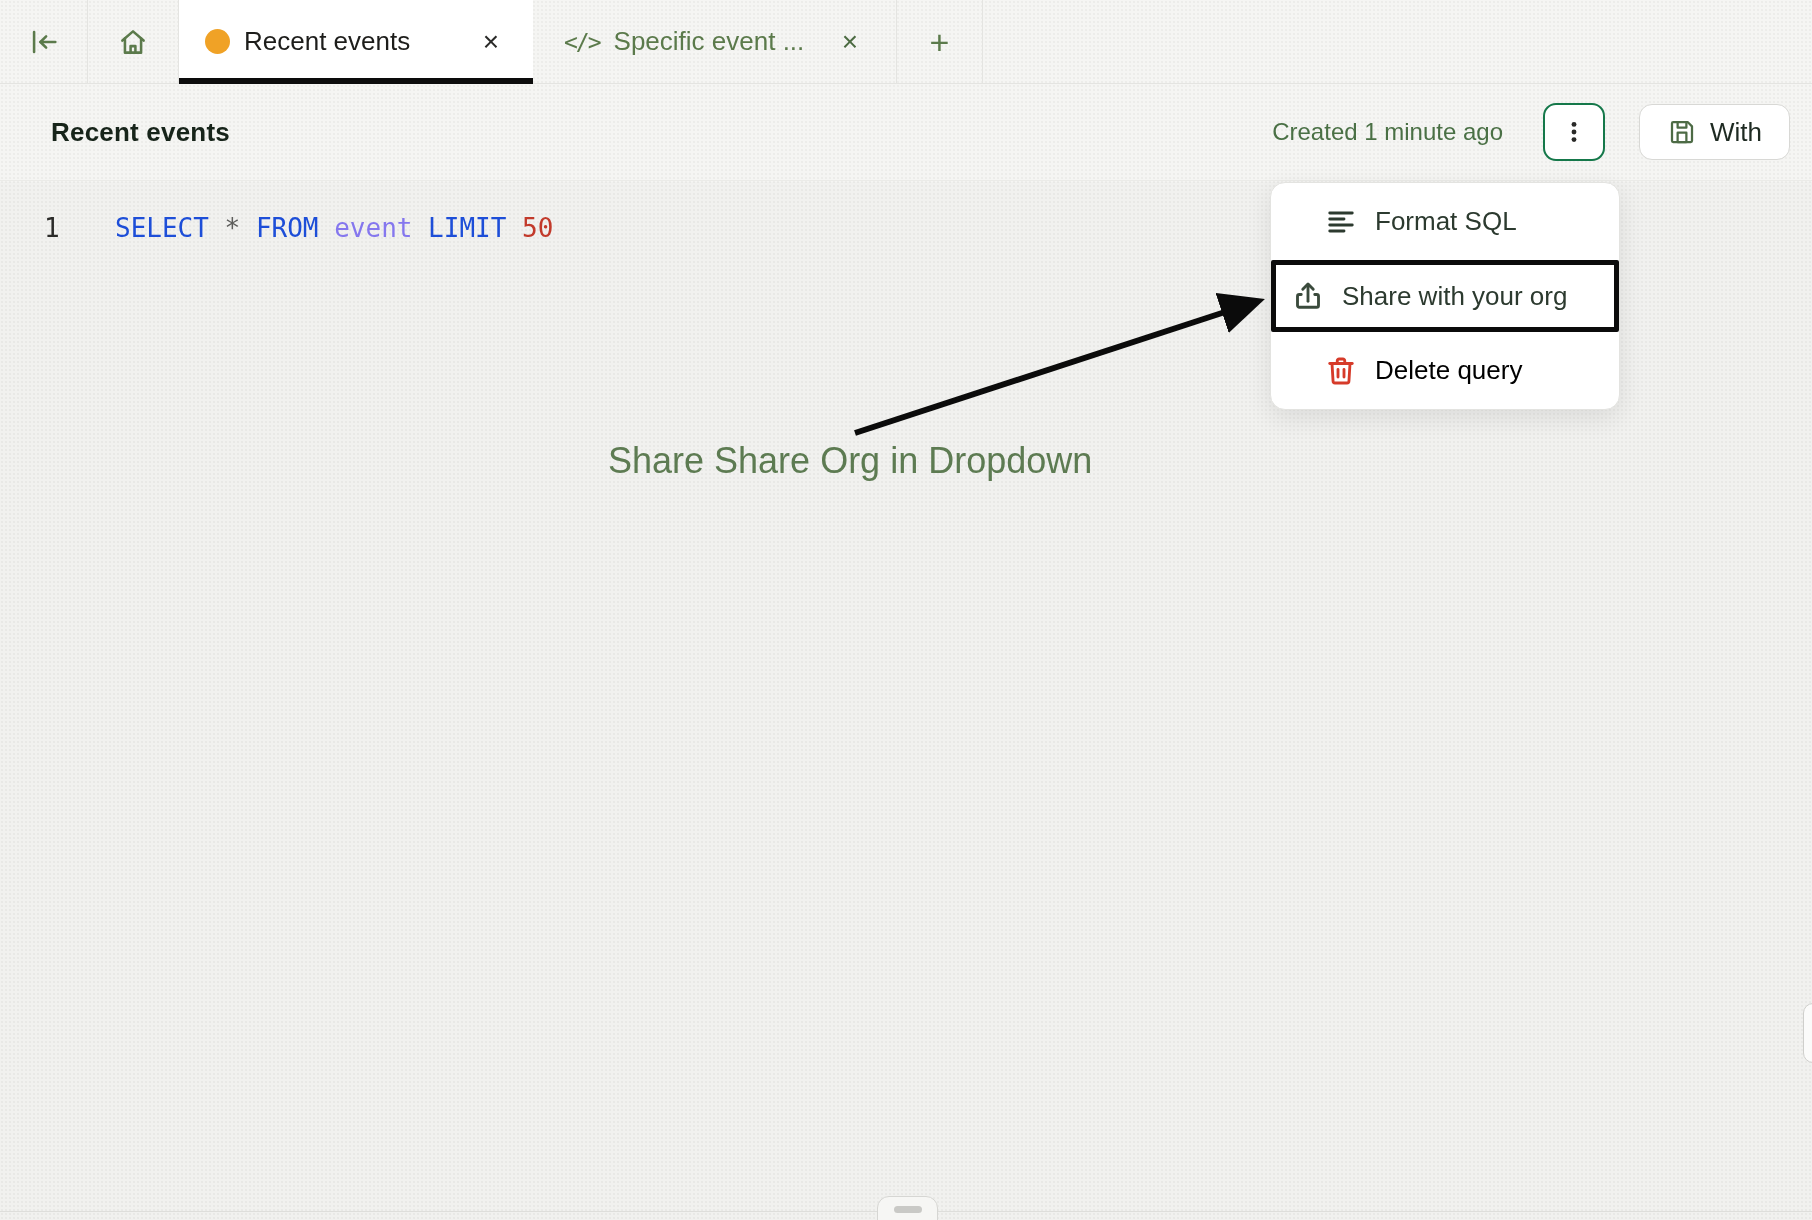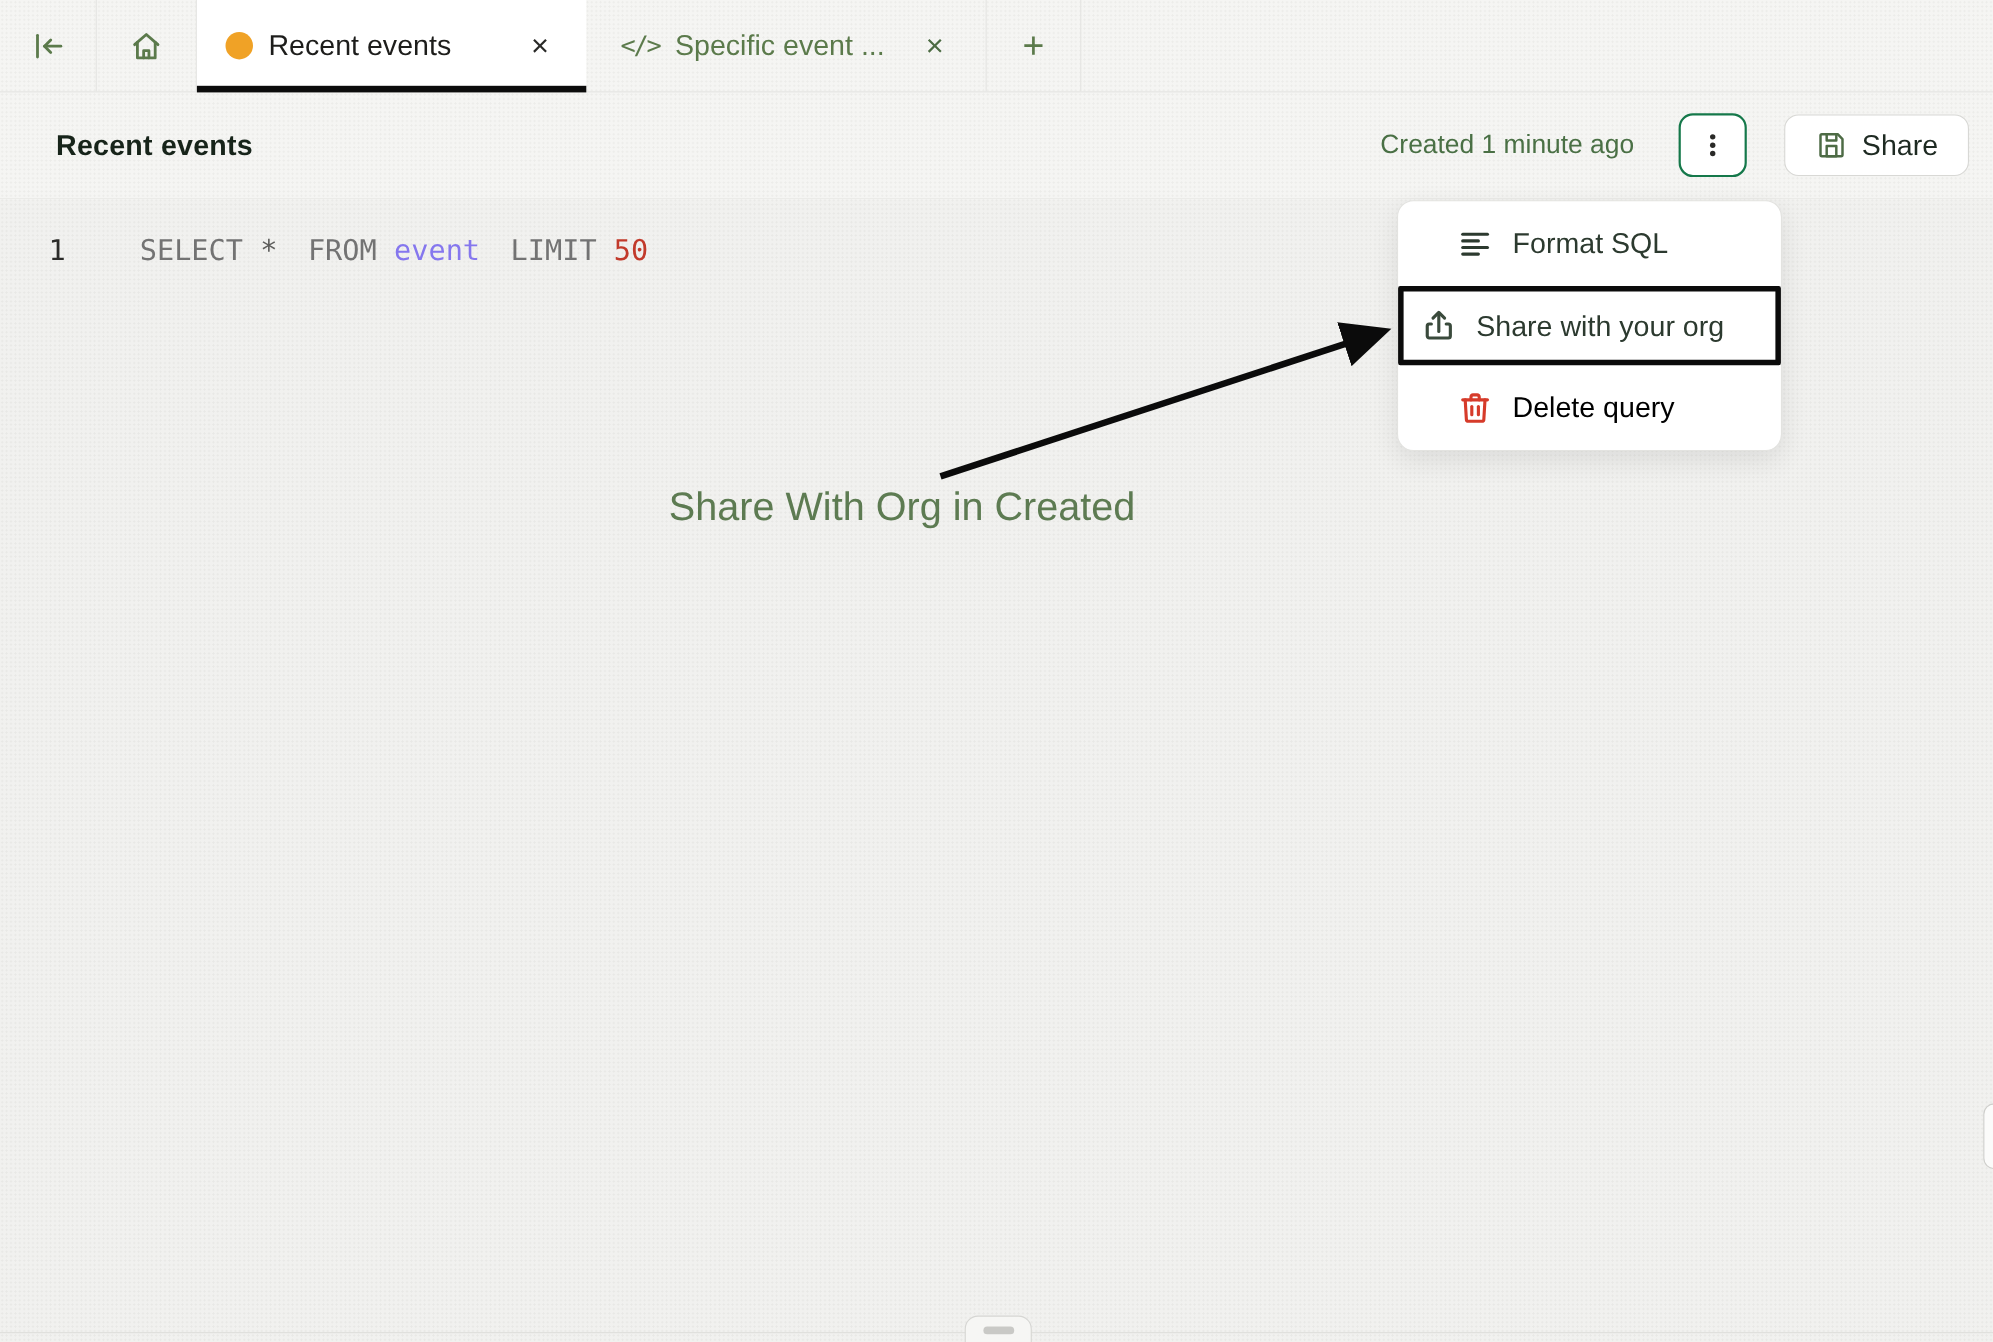--- a/index.html
+++ b/index.html
@@ -42,21 +42,21 @@
   .btn-save{height:56px;padding:0 27px;border:1px solid #d8d8d5;gap:13px;}
   .btn-save .btn-label{font-size:26px;color:#1e2a22;}
   .btn-run{height:56px;padding:0 13px 0 28px;background:#15784a;border:none;gap:17px;}
   .btn-run .btn-label{font-size:26px;font-weight:700;color:#ffffff;letter-spacing:0.2px;}
   .kbd-badge{display:flex;align-items:center;gap:7px;background:rgba(255,255,255,0.22);border-radius:9px;height:44px;padding:0 12px;}
   .kbd-badge .cmd{font-size:27px;color:#fff;font-family:"DejaVu Sans",sans-serif;line-height:1;}
   
   .editor-region{position:absolute;left:0;top:182px;right:0;bottom:0;background:rgba(0,0,0,0.016);}
   .line-num{position:absolute;left:44px;top:213px;font-family:"DejaVu Sans Mono",monospace;font-size:26px;color:#2b2b29;}
   .code-line{position:absolute;left:115px;top:213px;font-family:"DejaVu Sans Mono",monospace;font-size:26px;white-space:pre;cursor:text;}
-  .tok-keyword{color:#737373;margin-left:12px;}
+  .tok-keyword{color:#1d4ed8;}
   .tok-identifier{color:#8577ee;}
   .tok-operator{color:#5d5d5b;}
   .tok-number{color:#c23a2b;}
   
   .menu{position:absolute;left:1270px;top:182px;width:350px;background:#ffffff;border:1px solid #e3e3e0;
         border-radius:15px;box-shadow:0 8px 24px rgba(40,40,40,0.10);box-sizing:border-box;z-index:5;}
   .menu-item{display:flex;align-items:center;padding-left:52px;gap:16px;cursor:pointer;box-sizing:border-box;font-size:26px;color:#2c3a2f;}
   .menu-item .mi-icon{display:flex;align-items:center;}
   .mi-format{height:77px;}
   .mi-share{height:72px;border:5px solid #0b0b0b;border-radius:2px;padding-left:14px;}
@@ -124,21 +124,21 @@
       </span>
     </div>
     <div class="btn btn-save">
       <span style="color:#4d6b45">
         <svg width="30" height="30" viewBox="0 0 24 24" fill="none" stroke="currentColor" stroke-width="1.8" stroke-linecap="round" stroke-linejoin="round">
           <path d="M5 4h11.5L20 7.5V19a1 1 0 0 1-1 1H5a1 1 0 0 1-1-1V5a1 1 0 0 1 1-1z"></path>
           <path d="M8.5 4v4.5h7V4"></path>
           <rect x="8.5" y="12.5" width="7" height="7.5"></rect>
         </svg>
       </span>
-      <span class="btn-label">Share</span>
+      <span class="btn-label">With</span>
     </div>
   </div>
 </div>
 
 <div class="editor-region"></div>
 <div class="line-num">1</div>
 <div class="code-line"><span class="tok-keyword">SELECT </span><span class="tok-operator">* </span><span class="tok-keyword">FROM </span><span class="tok-identifier">event </span><span class="tok-keyword">LIMIT </span><span class="tok-number">50</span></div>
 
 <div class="menu">
   <div class="menu-item mi-format">
@@ -169,21 +169,21 @@
           <path d="M9.5 7V5.2A1.2 1.2 0 0 1 10.7 4h2.6a1.2 1.2 0 0 1 1.2 1.2V7"></path>
         <path d="M6 7l.7 11.7A1.3 1.3 0 0 0 8 20h8a1.3 1.3 0 0 0 1.3-1.3L18 7"></path>
         <path d="M10 11v5"></path>
           <path d="M14 11v5"></path>
       </svg>
     </span>
     <span>Delete query</span>
   </div>
 </div>
 
-<div class="annotation-label">Share With Org in Created</div>
+<div class="annotation-label">Share Share Org in Dropdown</div>
 <svg class="arrow-overlay" viewBox="0 0 1812 1220">
   <defs>
     <marker id="arrowhead" markerWidth="8" markerHeight="7" refX="0.5" refY="3.5" orient="auto">
       <path d="M0 0 L7.5 3.5 L0 7 z" fill="#0b0b0b"></path>
     </marker>
   </defs>
   <line x1="855" y1="433" x2="1225" y2="312" stroke="#0b0b0b" stroke-width="6" marker-end="url(#arrowhead)"></line>
 </svg>
 
 <div class="bottom-line"></div>

